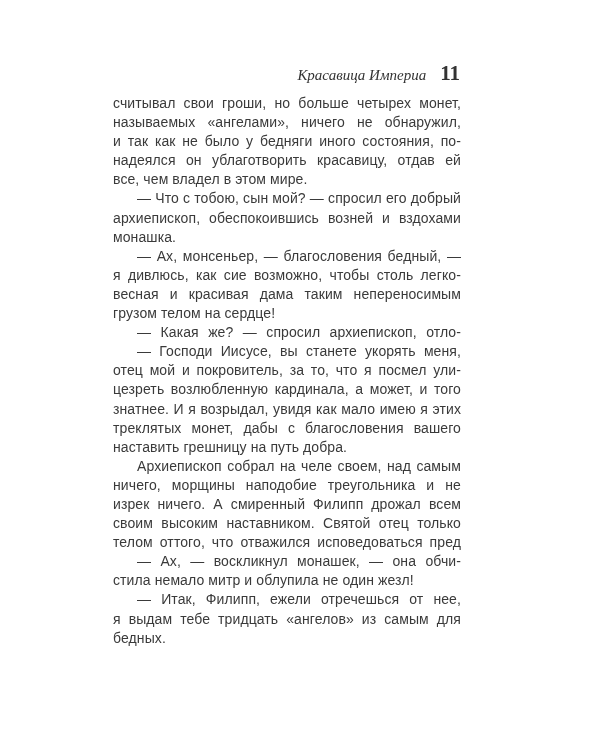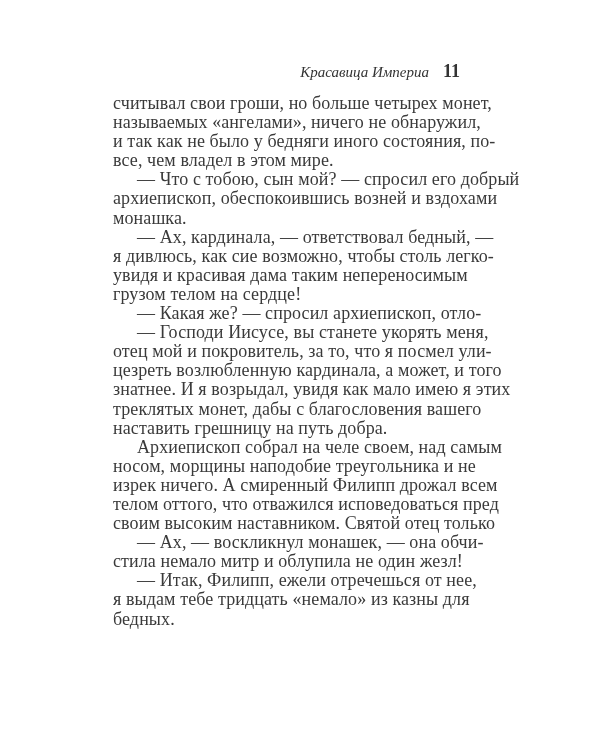--- a/index.html
+++ b/index.html
@@ -16,71 +16,72 @@
       position: absolute;
       top: 58px;
       right: 140px;
       font-size: 14px;
       display: flex;
       align-items: baseline;
       gap: 14px;
       color: #333;
     }
     .running-title { font-style: italic; font-family: "Liberation Serif", serif; font-size: 15px; }
-    .page-number { font-weight: bold; font-family: "Liberation Serif", serif; font-size: 18px; }
+    .page-number { font-weight: bold; font-family: "Liberation Serif", serif; font-size: 21px; }
     .text-block {
       position: absolute;
       left: 113px;
       top: 91px;
       width: 348px;
     }
     .line {
       height: 19.1px;
       line-height: 19.1px;
-      font-size: 18px;
+      font-size: 14px;
       white-space: nowrap;
       text-align: justify;
       text-align-last: justify;
-      font-family: Liberation Serif, serif;
+      font-family: Liberation Sans, sans-serif;
       letter-spacing: 0.1px;
     }
     .line.last { text-align-last: left; }
     .line.indent { padding-left: 24px; }
   </style>
 </head>
 <body>
 
 <div class="page">
   <div class="running-head">
     <span class="running-title">Красавица Империа</span>
     <span class="page-number">11</span>
   </div>
   <div class="text-block" id="text-block">
       <div class="line">считывал свои гроши, но больше четырех монет,</div>
       <div class="line">называемых «ангелами», ничего не обнаружил,</div>
       <div class="line">и так как не было у бедняги иного состояния, по-</div>
+      <div class="line">надеялся он ублаготворить красавицу, отдав ей</div>
       <div class="line last">все, чем владел в этом мире.</div>
       <div class="line indent">— Что с тобою, сын мой? — спросил его добрый</div>
       <div class="line">архиепископ, обеспокоившись возней и вздохами</div>
       <div class="line last">монашка.</div>
-      <div class="line indent">— Ах, кардинала, — ответствовал бедный, —</div>
+      <div class="line indent">— Ах, монсеньер, — благословения бедный, —</div>
       <div class="line">я дивлюсь, как сие возможно, чтобы столь легко-</div>
-      <div class="line">увидя и красивая дама таким непереносимым</div>
+      <div class="line">весная и красивая дама таким непереносимым</div>
       <div class="line last">грузом телом на сердце!</div>
       <div class="line indent">— Какая же? — спросил архиепископ, отло-</div>
       <div class="line indent">— Господи Иисусе, вы станете укорять меня,</div>
       <div class="line">отец мой и покровитель, за то, что я посмел ули-</div>
       <div class="line">цезреть возлюбленную кардинала, а может, и того</div>
       <div class="line">знатнее. И я возрыдал, увидя как мало имею я этих</div>
       <div class="line">треклятых монет, дабы с благословения вашего</div>
       <div class="line last">наставить грешницу на путь добра.</div>
       <div class="line indent">Архиепископ собрал на челе своем, над самым</div>
-      <div class="line">носом, морщины наподобие треугольника и не</div>
+      <div class="line">ничего, морщины наподобие треугольника и не</div>
       <div class="line">изрек ничего. А смиренный Филипп дрожал всем</div>
+      <div class="line">своим высоким наставником. Святой отец только</div>
       <div class="line">телом оттого, что отважился исповедоваться пред</div>
-      <div class="line">своим высоким наставником. Святой отец только</div>
       <div class="line indent">— Ах, — воскликнул монашек, — она обчи-</div>
       <div class="line last">стила немало митр и облупила не один жезл!</div>
       <div class="line indent">— Итак, Филипп, ежели отречешься от нее,</div>
-      <div class="line">я выдам тебе тридцать «немало» из казны для</div>
+      <div class="line">я выдам тебе тридцать «ангелов» из самым для</div>
       <div class="line last">бедных.</div>
     </div>
 </div>
 
 </body></html>

